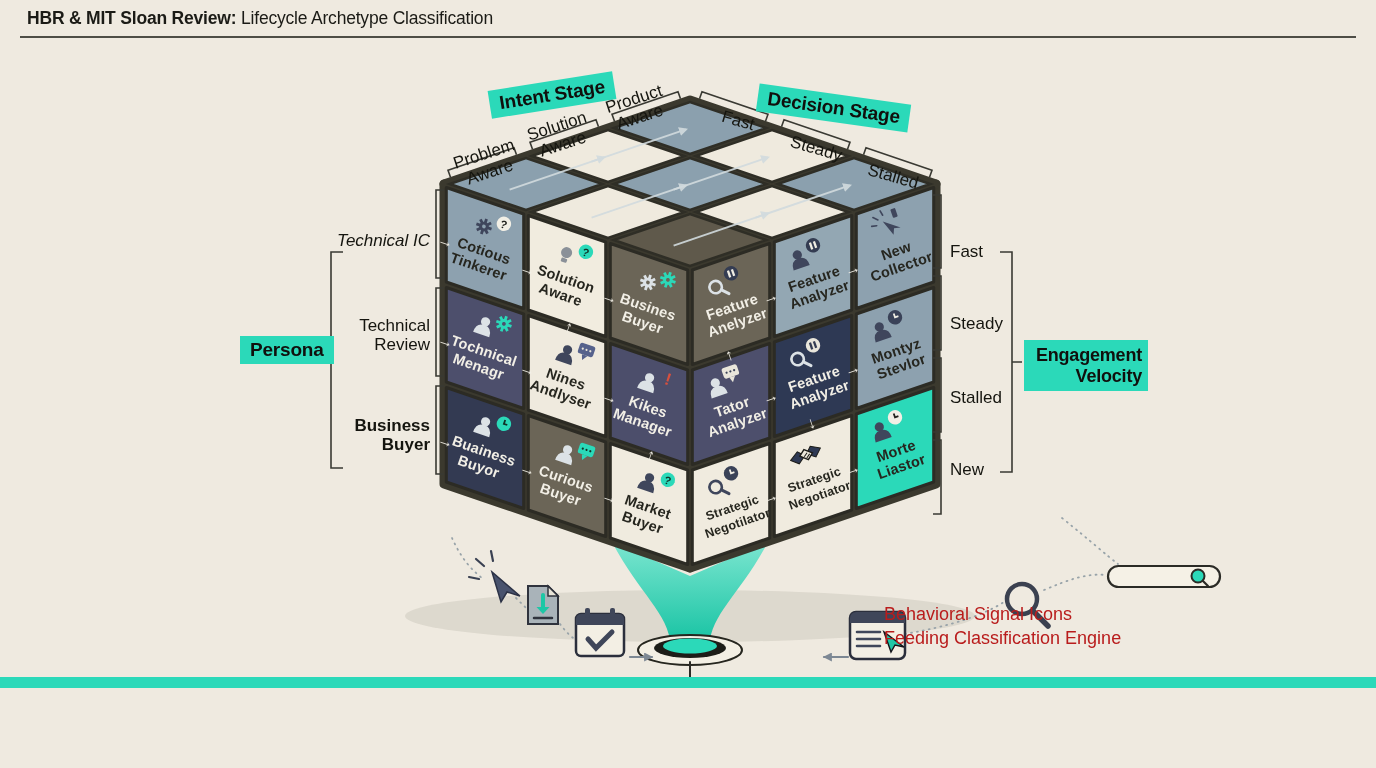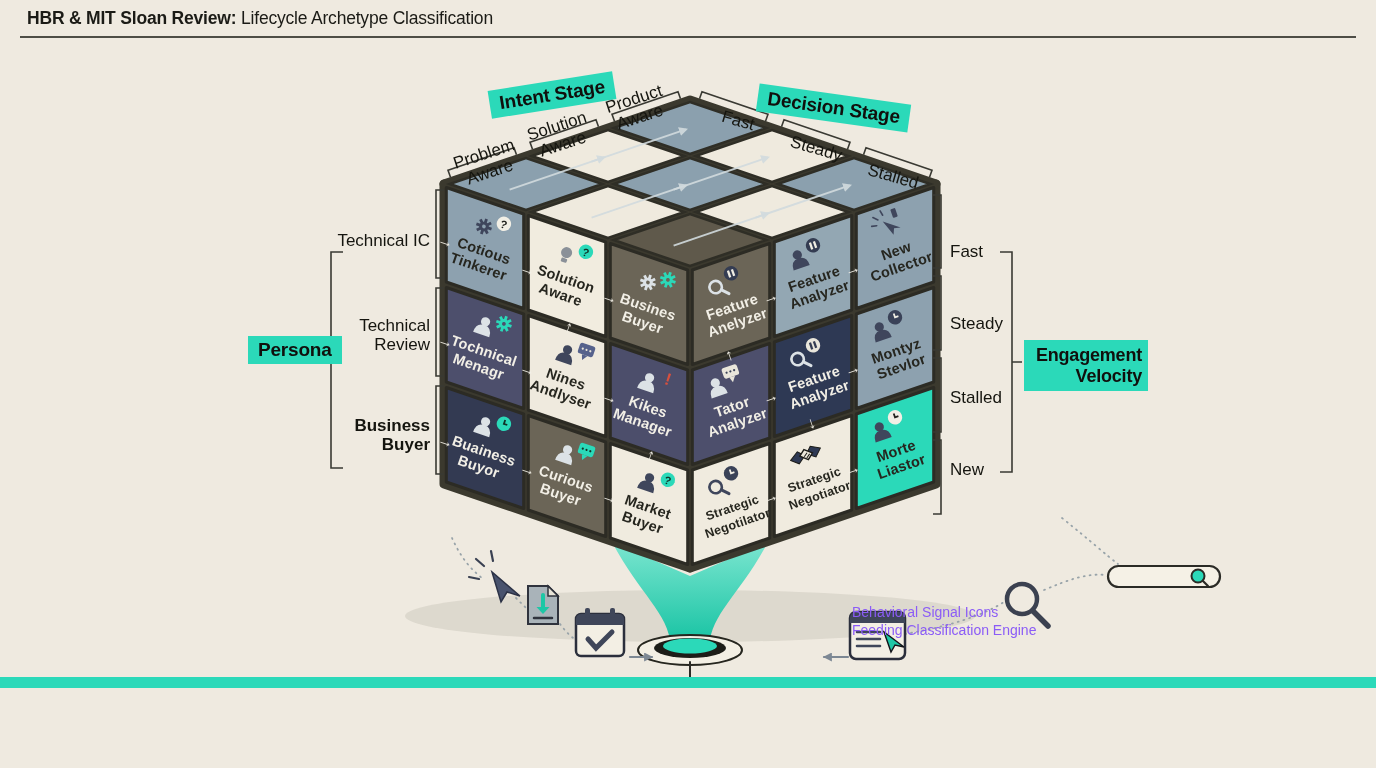--- a/index.html
+++ b/index.html
@@ -10,21 +10,21 @@
   svg.scene{position:absolute;left:0;top:0;}
   .badge{position:absolute;background:#2BD9B9;color:#10100d;font-weight:700;
          padding:3px 10px;font-size:19px;letter-spacing:-0.2px;line-height:1.15;}
   .badge.small{font-size:18px;}
   .badge.center{text-align:right;}
   .tick{position:absolute;font-size:17px;line-height:1.1;color:#15150f;}
   .ti{width:86px;text-align:center;transform:rotate(-18deg);}
   .td{width:86px;text-align:center;transform:rotate(16deg);}
   .tp{width:104px;text-align:right;}
   .tv{text-align:left;}
-  .caption{position:absolute;left:852px;top:603px;font-size:14px;line-height:1.32;color:#8b5cf6;}
+  .caption{position:absolute;left:884px;top:603px;font-size:18px;line-height:1.32;color:#b91c1c;}
   .headline{position:absolute;left:0;right:0;top:699px;text-align:center;}
   .headline span{display:inline-block;font-family:"Liberation Serif",serif;font-weight:700;
                  font-size:45px;letter-spacing:0px;transform:scaleX(0.92);color:#14120d;white-space:nowrap;}
   .bottombar{position:absolute;left:0;bottom:0;width:100%;height:11px;background:#2BD9B9;}
 </style>
 </head>
 <body>
 
 <div class="stage">
 
@@ -428,32 +428,32 @@
         <rect x="1108" y="566" width="112" height="21" rx="10.5" fill="#f5f1e6" stroke="#2b2b26" stroke-width="2.2"></rect>
         <circle cx="1198" cy="576" r="6.5" fill="#2bd9b9" stroke="#2b2b26" stroke-width="2"></circle>
         <path d="M1203 581 l5 5" stroke="#2b2b26" stroke-width="2.2"></path>
       </g>
       <path d="M690 662 V700" stroke="#2b2b26" stroke-width="2"></path>
     </g>
   </svg>
 
   <div class="badge" style="left:489px;top:81px;transform:rotate(-9deg);">Intent Stage</div>
   <div class="badge" style="left:757px;top:94px;transform:rotate(8deg);">Decision Stage</div>
-  <div class="badge" style="left:248px;top:336px;">Persona</div>
+  <div class="badge" style="left:240px;top:336px;">Persona</div>
   <div class="badge small center" style="left:1024px;top:340px;width:112px;padding:5px 6px;">Engagement Velocity</div>
 
   <div class="tick ti" style="left:444px;top:145px;">Problem Aware</div>
   <div class="tick ti" style="left:517px;top:117px;">Solution Aware</div>
   <div class="tick ti" style="left:594px;top:90px;">Product Aware</div>
 
   <div class="tick td" style="left:695px;top:112px;">Fast</div>
   <div class="tick td" style="left:773px;top:140px;">Steady</div>
   <div class="tick td" style="left:850px;top:168px;">Stalled</div>
 
-  <div class="tick tp" style="left:326px;top:232px;">Technical IC</div>
+  <div class="tick tp" style="left:326px;top:232px;font-style:italic;">Technical IC</div>
   <div class="tick tp" style="left:326px;top:317px;">Technical Review</div>
   <div class="tick tp" style="left:326px;top:417px;font-weight:bold;">Business Buyer</div>
 
   <div class="tick tv" style="left:950px;top:243px;">Fast</div>
   <div class="tick tv" style="left:950px;top:315px;">Steady</div>
   <div class="tick tv" style="left:950px;top:389px;">Stalled</div>
   <div class="tick tv" style="left:950px;top:461px;">New</div>
 
   <div class="caption">
     <div>Behavioral Signal Icons</div>

